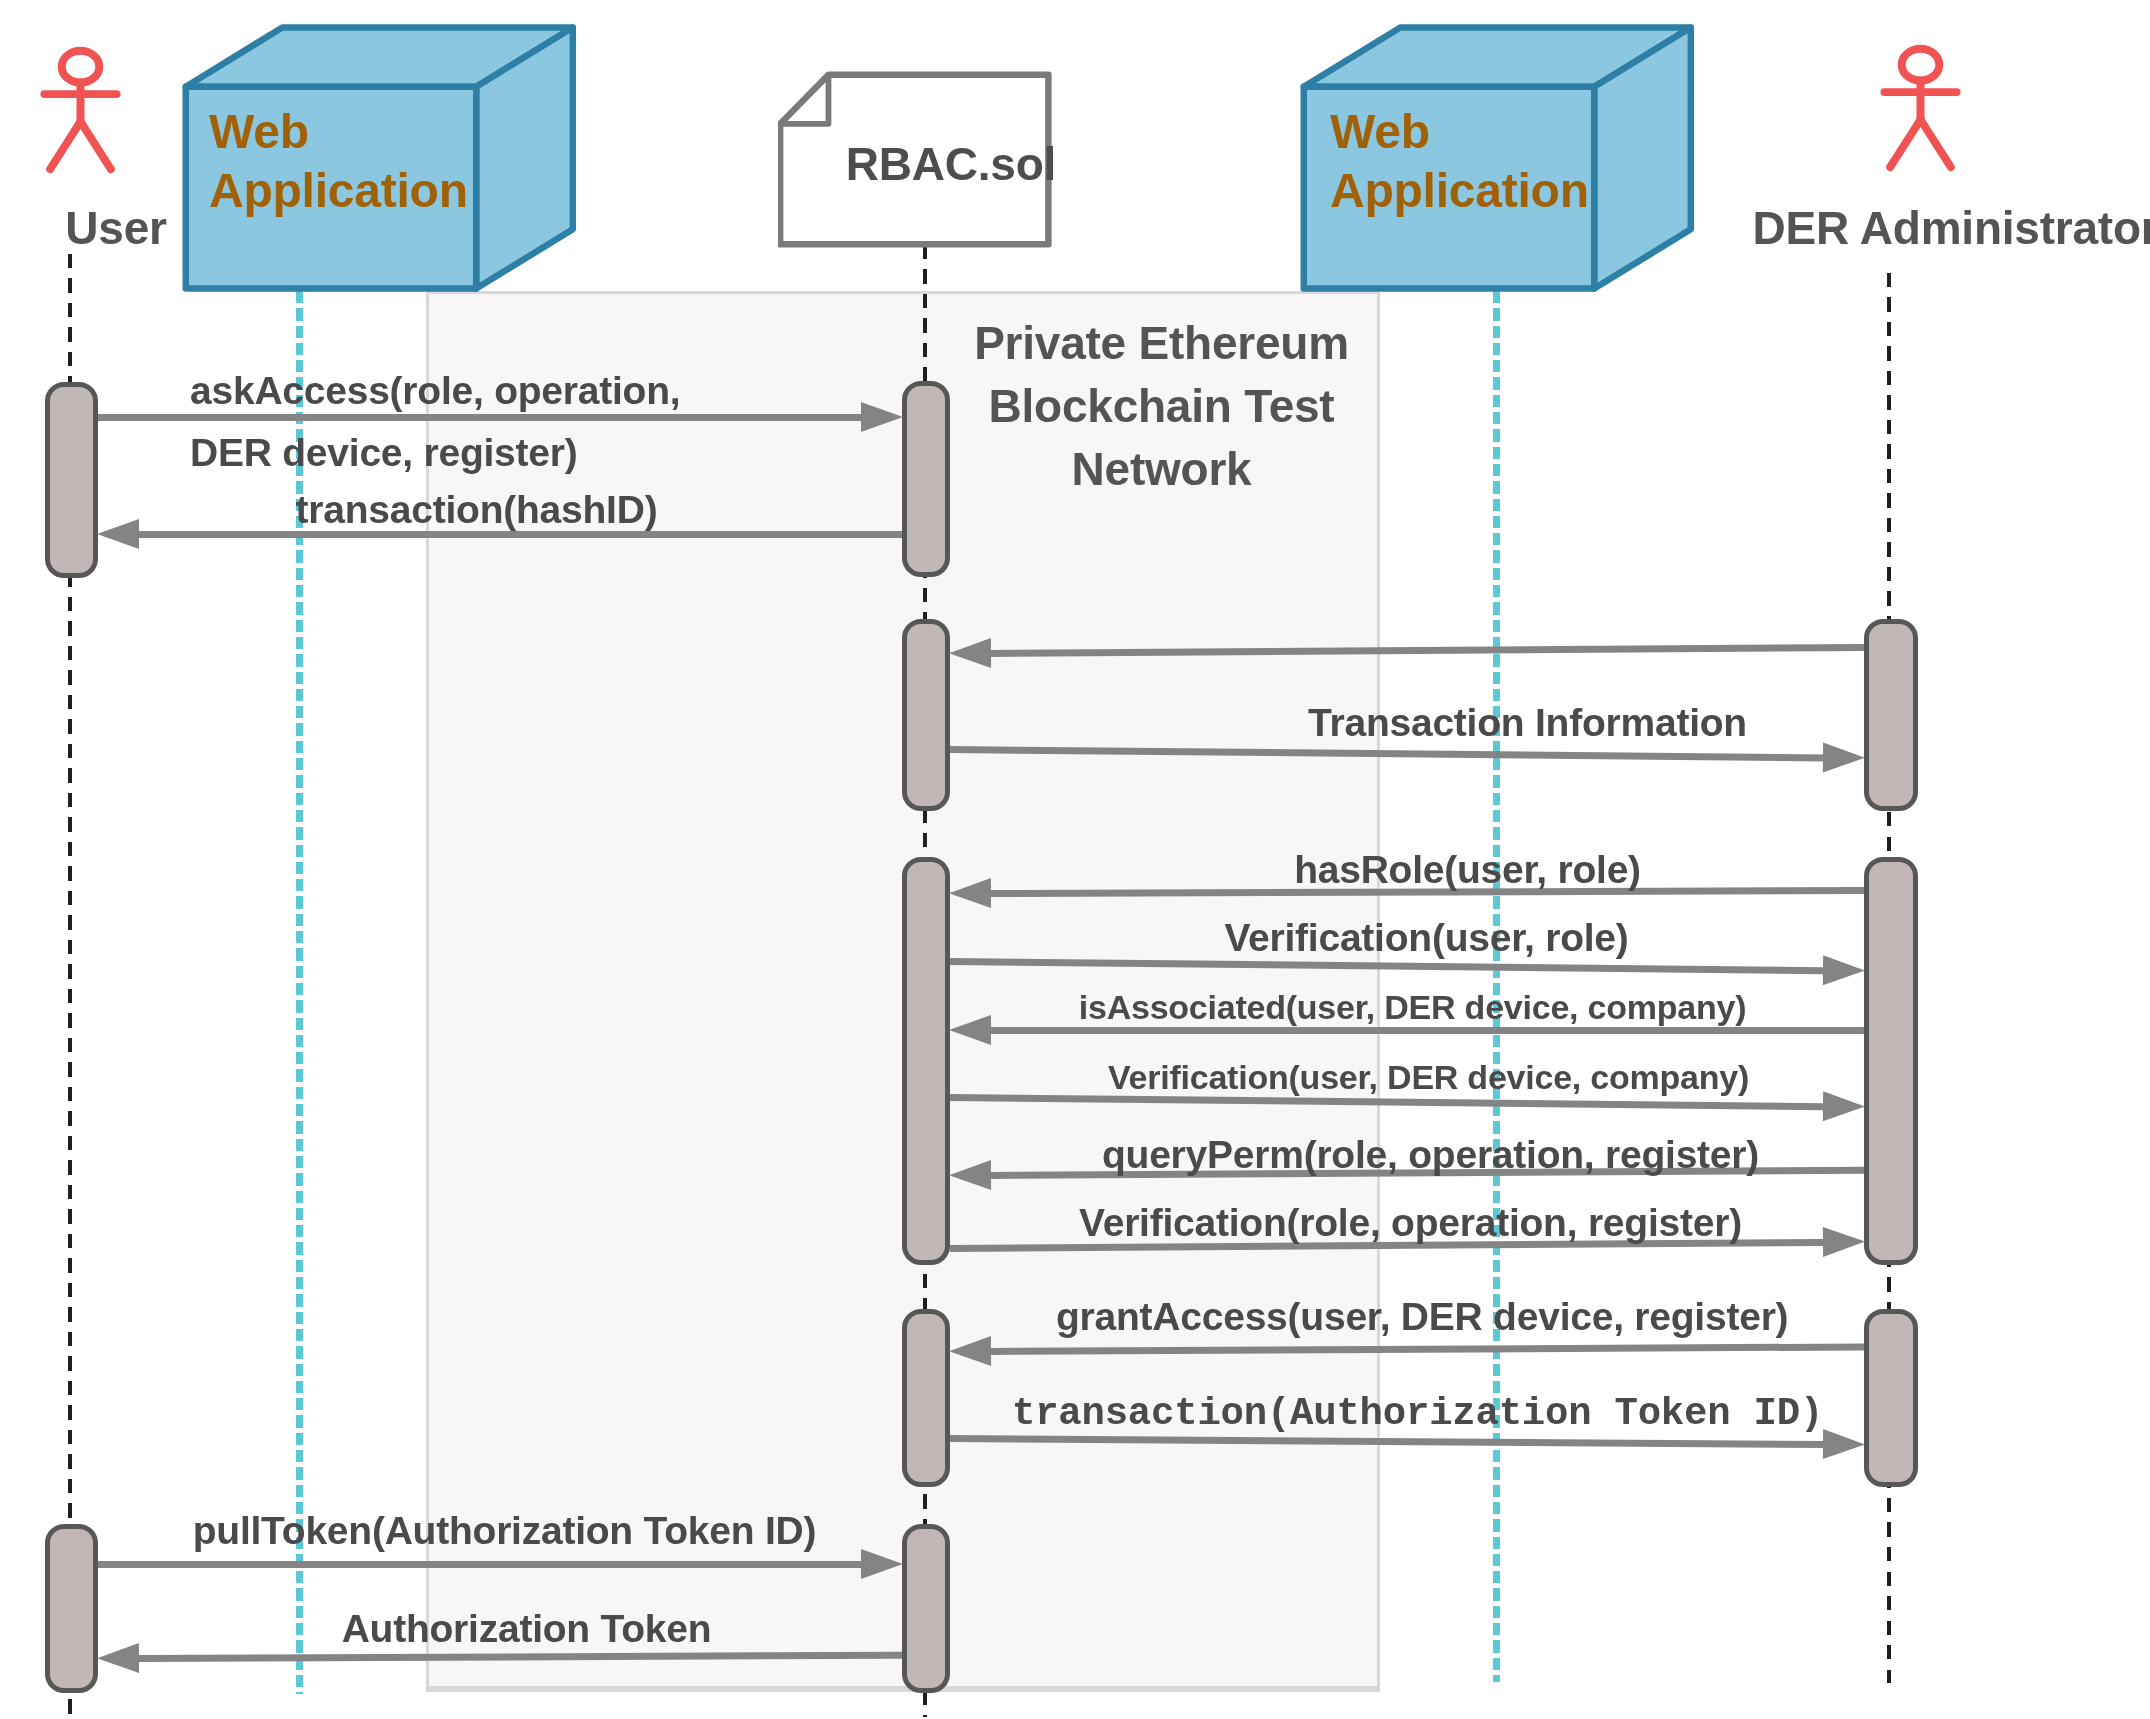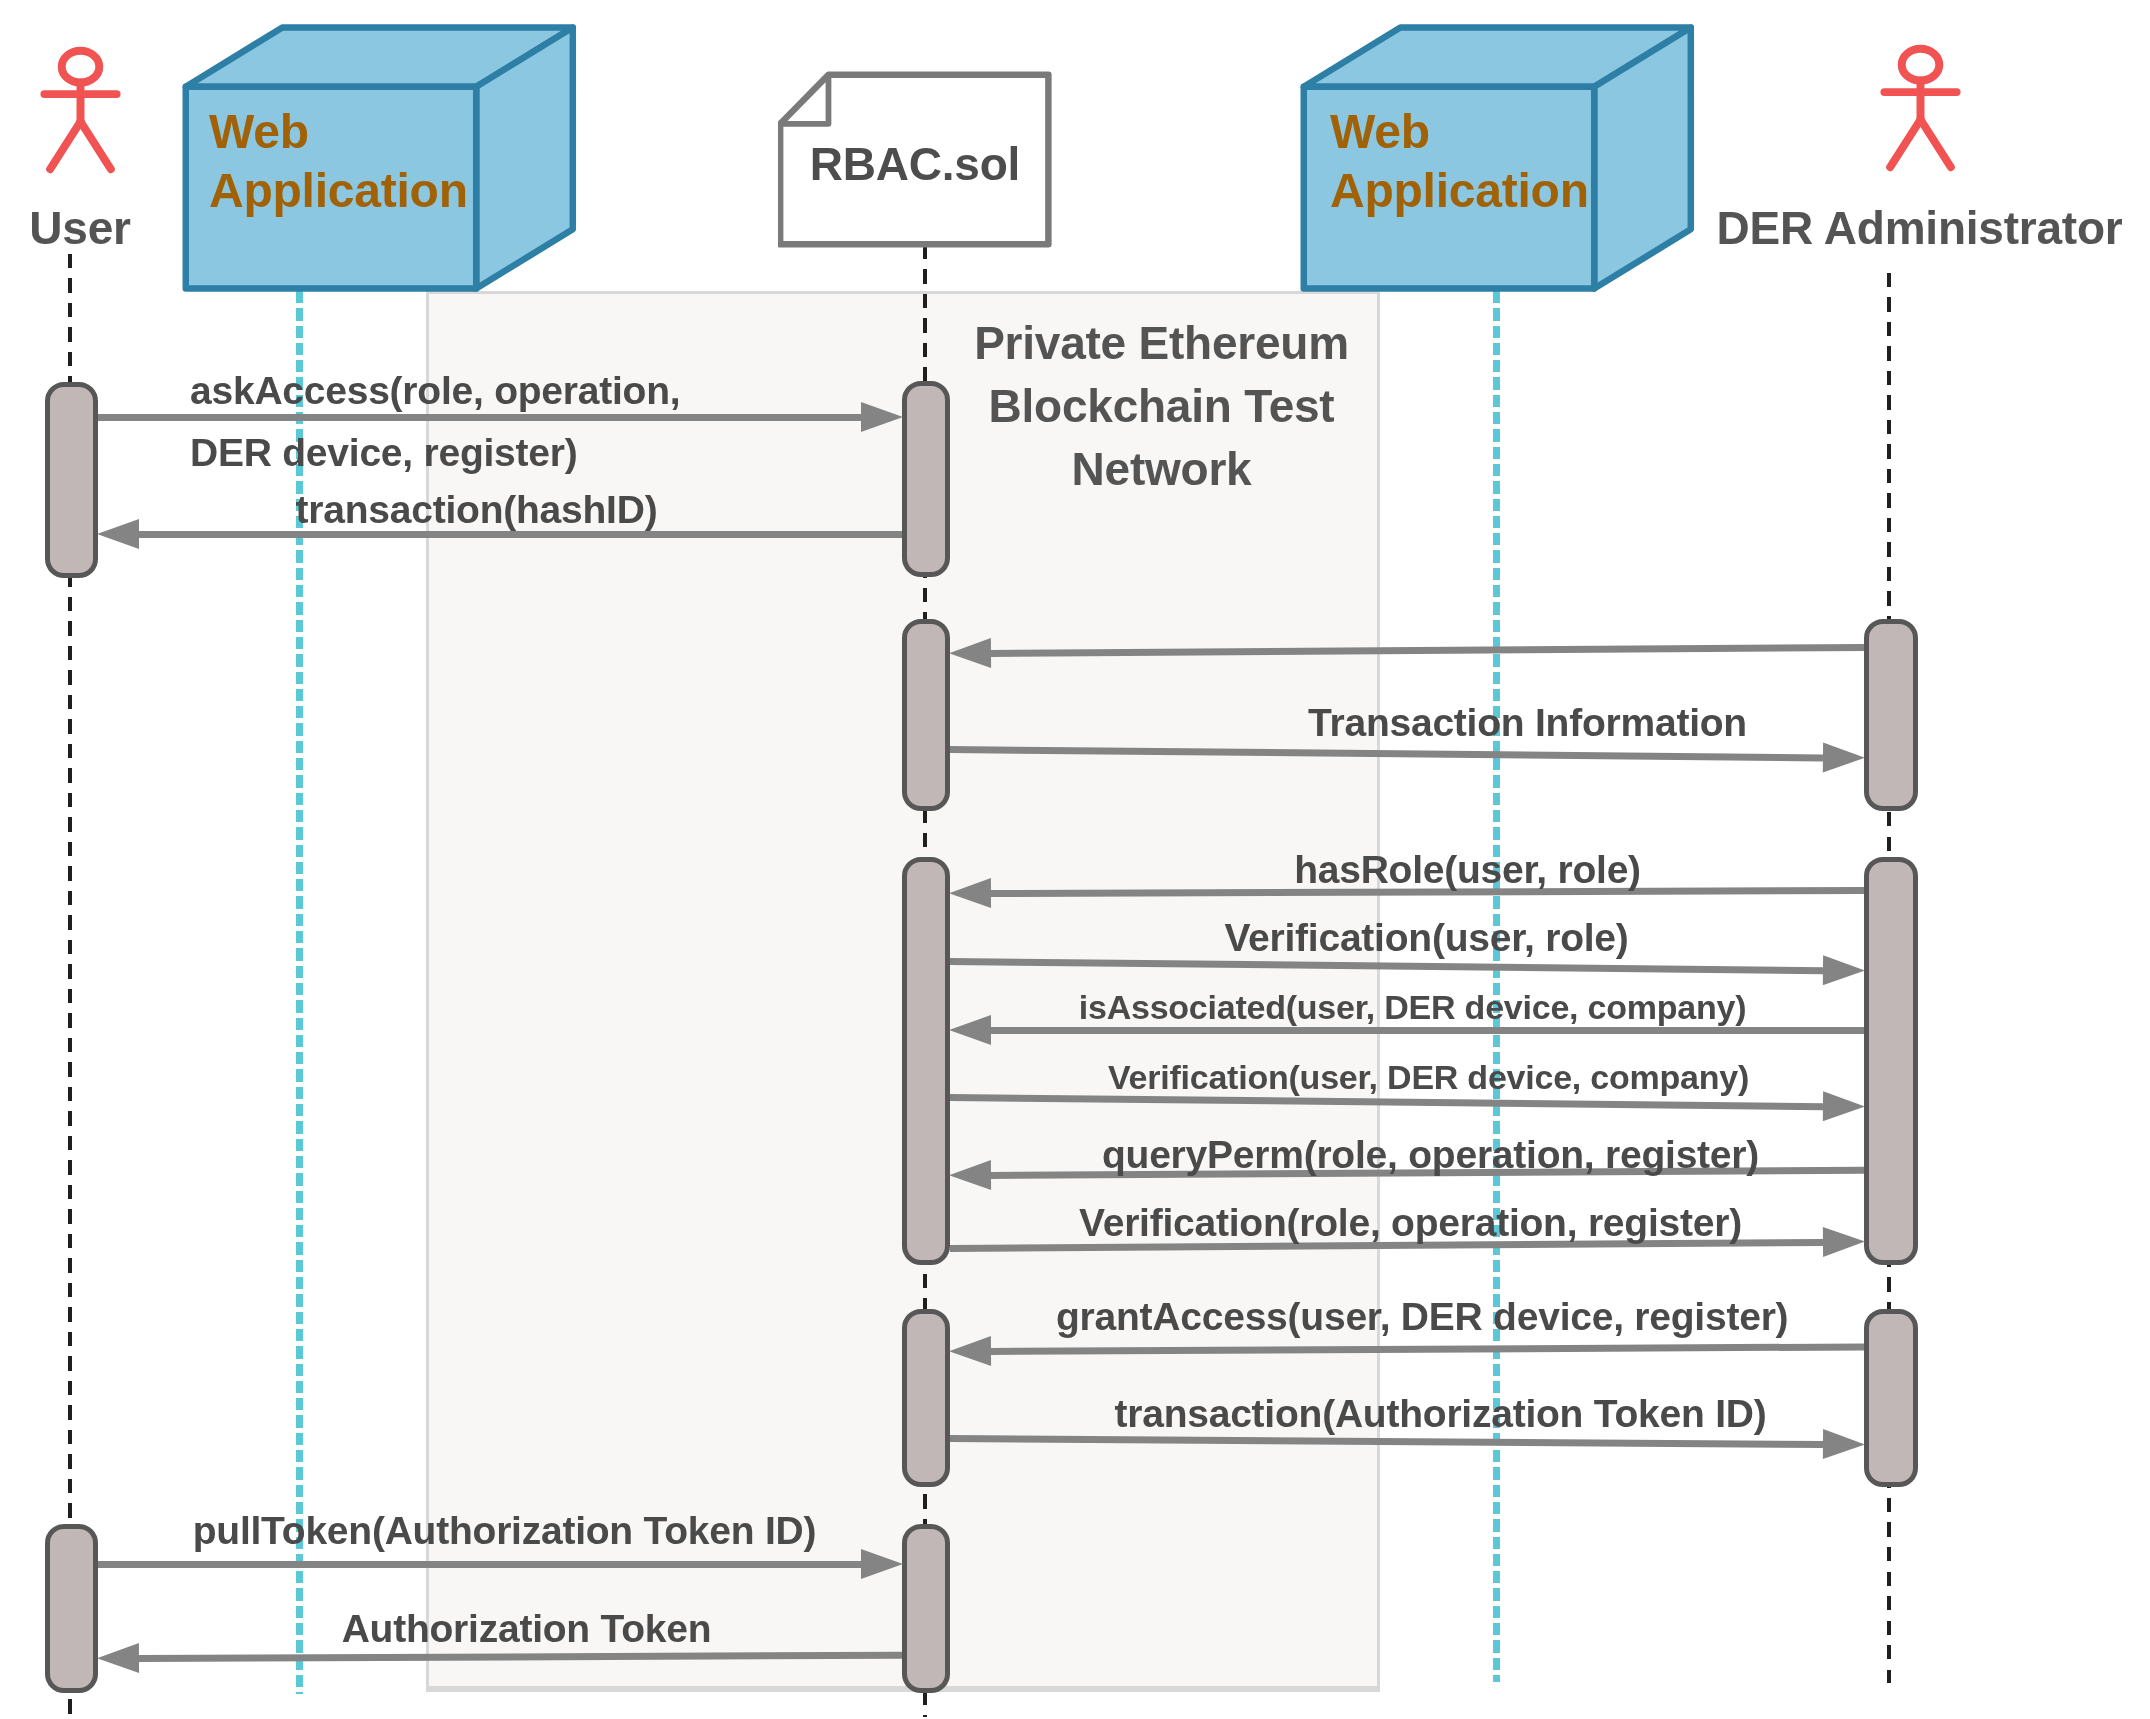--- a/index.html
+++ b/index.html
@@ -23,21 +23,21 @@
   .weblifeline{position:absolute;width:6.5px;z-index:3;
     background:repeating-linear-gradient(to bottom,var(--lifeline-cyan) 0 12.3px,transparent 12.3px 17.3px);}
 
   .node-svg{position:absolute;z-index:4;}
   .cube{fill:var(--box-fill);stroke:var(--box-edge);stroke-width:9;stroke-linejoin:round;}
   .docshape{fill:var(--doc-fill);stroke:var(--doc-edge);stroke-width:9;stroke-linejoin:round;}
   .docfold{fill:none;stroke:var(--doc-edge);stroke-width:8;stroke-linejoin:round;}
   .stick{stroke:var(--actor-red);stroke-width:11;fill:none;stroke-linecap:round;}
 
   .hdr{position:absolute;font-weight:bold;color:var(--label-gray);white-space:nowrap;
-    text-align:center;z-index:5;}
+    text-align:center;z-index:5;padding-left:36px;}
   .boxlabel{position:absolute;font-size:48px;font-weight:bold;color:#a16207;line-height:59px;z-index:5;white-space:nowrap;}
 
   .bar{position:absolute;background:var(--activation-fill);border:5px solid var(--activation-edge);
     border-radius:19px;box-sizing:border-box;z-index:6;}
 
   .arrow{position:absolute;height:6.5px;background:var(--arrow-gray);transform-origin:left center;z-index:7;}
   .head{position:absolute;width:0;height:0;border-top:15px solid transparent;border-bottom:15px solid transparent;}
   .head.r{left:100%;top:50%;margin-top:-15px;border-left:42px solid var(--arrow-gray);}
   .head.l{right:100%;top:50%;margin-top:-15px;border-right:42px solid var(--arrow-gray);}
 
@@ -166,18 +166,18 @@
   <div class="msg-label leftalign" style="left:190px;top:431px;">DER device, register)</div>
   <div class="msg-label" style="left:188px;top:488px;width:577px;">transaction(hashID)</div>
   <div class="msg-label" style="left:1239px;top:701px;width:577px;">Transaction Information</div>
   <div class="msg-label" style="left:1179px;top:848px;width:577px;">hasRole(user, role)</div>
   <div class="msg-label" style="left:1138px;top:916px;width:577px;">Verification(user, role)</div>
   <div class="msg-label small" style="left:1052px;top:988px;width:721px;">isAssociated(user, DER device, company)</div>
   <div class="msg-label small" style="left:1068px;top:1058px;width:721px;">Verification(user, DER device, company)</div>
   <div class="msg-label" style="left:1070px;top:1133px;width:721px;">queryPerm(role, operation, register)</div>
   <div class="msg-label" style="left:1050px;top:1201px;width:721px;">Verification(role, operation, register)</div>
   <div class="msg-label" style="left:1056px;top:1295px;width:721px;">grantAccess(user, DER device, register)</div>
-  <div class="msg-label" style="left:1080px;top:1392px;width:721px;">transaction(Authorization Token ID)</div>
+  <div class="msg-label" style="left:1012px;top:1392px;width:721px;font-family:Liberation Mono, monospace;">transaction(Authorization Token ID)</div>
   <div class="msg-label" style="left:144px;top:1509px;width:721px;text-align:center;">pullToken(Authorization Token ID)</div>
   <div class="msg-label" style="left:166px;top:1607px;width:721px;">Authorization Token</div>
 
 </div>
 
 
 </body></html>

